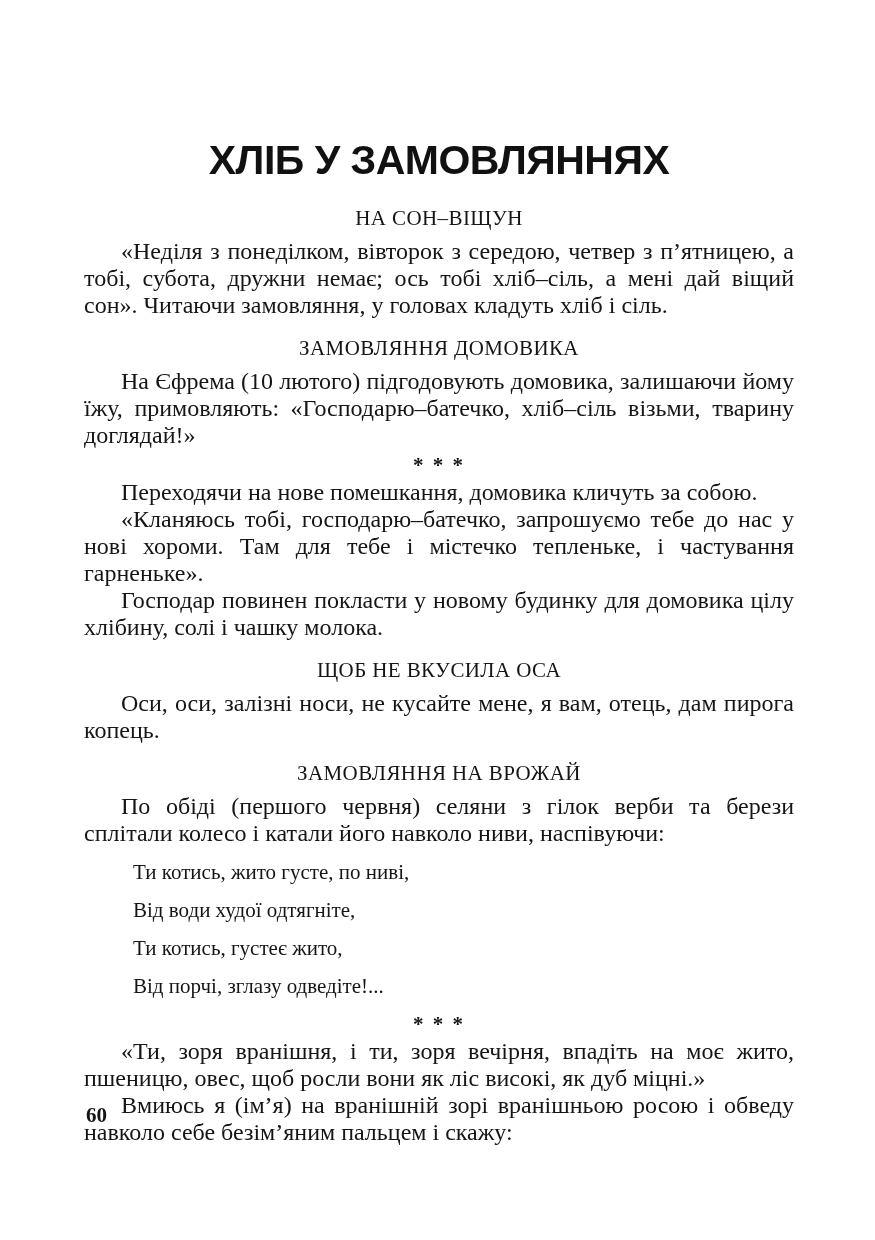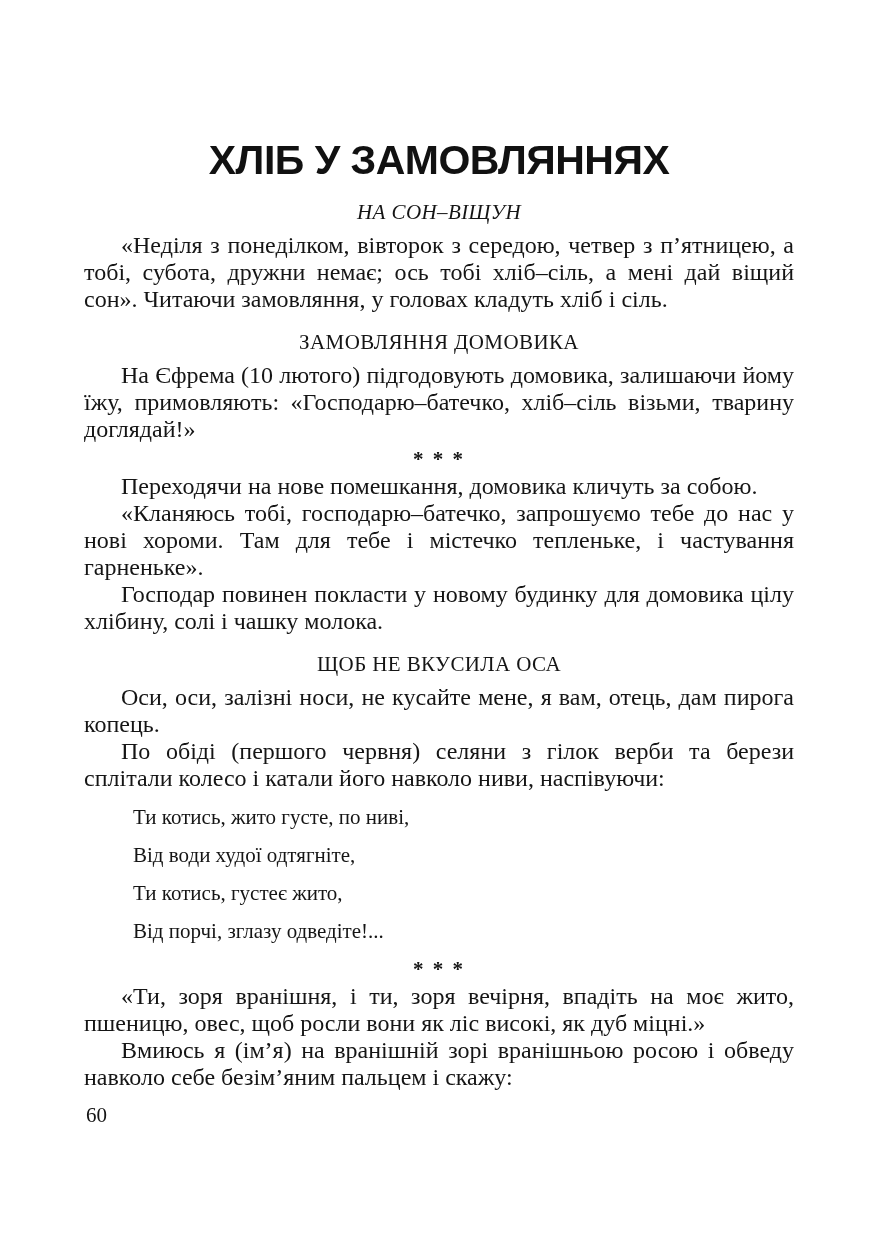--- a/index.html
+++ b/index.html
@@ -35,22 +35,21 @@
   }
   .section-heading {
     font-size: 21px;
     line-height: 26px;
     font-weight: 400;
     text-align: center;
     letter-spacing: 0.4px;
     margin: 16px 0 7px 0;
   }
   .section-heading.first {
-    margin-top: 17px;
-    font-style: italic;
+    margin-top: 23px;
   }
   .para {
     font-size: 24px;
     line-height: 27px;
     margin: 0;
     text-align: justify;
     text-indent: 37px;
   }
   .verse-line {
     font-size: 21px;
@@ -66,20 +65,21 @@
     text-align: center;
     margin: 3px 0 0 0;
     letter-spacing: 2px;
   }
   .page-number {
     position: absolute;
     left: 86px;
     top: 1102px;
     font-size: 21px;
     line-height: 27px;
+    font-weight: bold;
   }
 </style>
 </head>
 <body>
 
 <div class="page">
   <main class="content">
 
     <h1 class="doc-title">ХЛІБ У ЗАМОВЛЯННЯХ</h1>
 
@@ -89,20 +89,21 @@
     <h2 class="section-heading">ЗАМОВЛЯННЯ ДОМОВИКА</h2>
     <p class="para">На Єфрема (10 лютого) підгодовують домовика, залишаючи йому їжу, примовляють: «Господарю–батечко, хліб–сіль візьми, тварину доглядай!»</p>
     <div class="stars">* * *</div>
     <p class="para">Переходячи на нове помешкання, домовика кличуть за собою.</p>
     <p class="para">«Кланяюсь тобі, господарю–батечко, запрошуємо тебе до нас у нові хороми. Там для тебе і містечко тепленьке, і частування гарненьке».</p>
     <p class="para">Господар повинен покласти у новому будинку для домовика цілу хлібину, солі і чашку молока.</p>
 
     <h2 class="section-heading">ЩОБ НЕ ВКУСИЛА ОСА</h2>
     <p class="para">Оси, оси, залізні носи, не кусайте мене, я вам, отець, дам пирога копець.</p>
 
+    <h2 class="section-heading">ЗАМОВЛЯННЯ НА ВРОЖАЙ</h2>
     <p class="para">По обіді (першого червня) селяни з гілок верби та берези сплітали колесо і катали його навколо ниви, наспівуючи:</p>
 
     <p class="verse-line">Ти котись, жито густе, по ниві,</p>
     <p class="verse-line">Від води худої одтягніте,</p>
     <p class="verse-line">Ти котись, густеє жито,</p>
     <p class="verse-line">Від порчі, зглазу одведіте!...</p>
 
     <div class="stars">* * *</div>
     <p class="para">«Ти, зоря вранішня, і ти, зоря вечірня, впадіть на моє жито, пшеницю, овес, щоб росли вони як ліс високі, як дуб міцні.»</p>
     <p class="para">Вмиюсь я (ім’я) на вранішній зорі вранішньою росою і обведу навколо себе безім’яним пальцем і скажу:</p>

